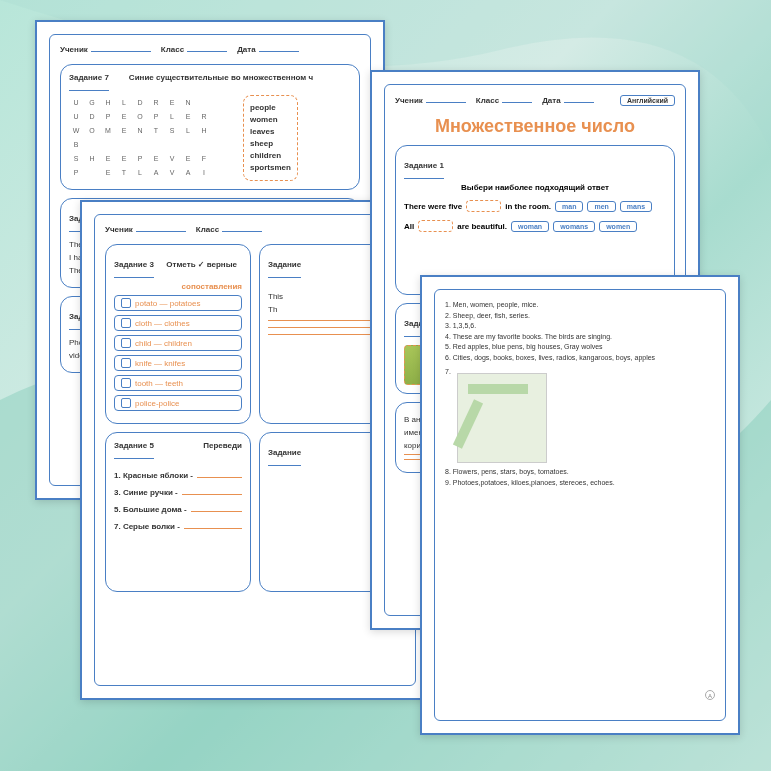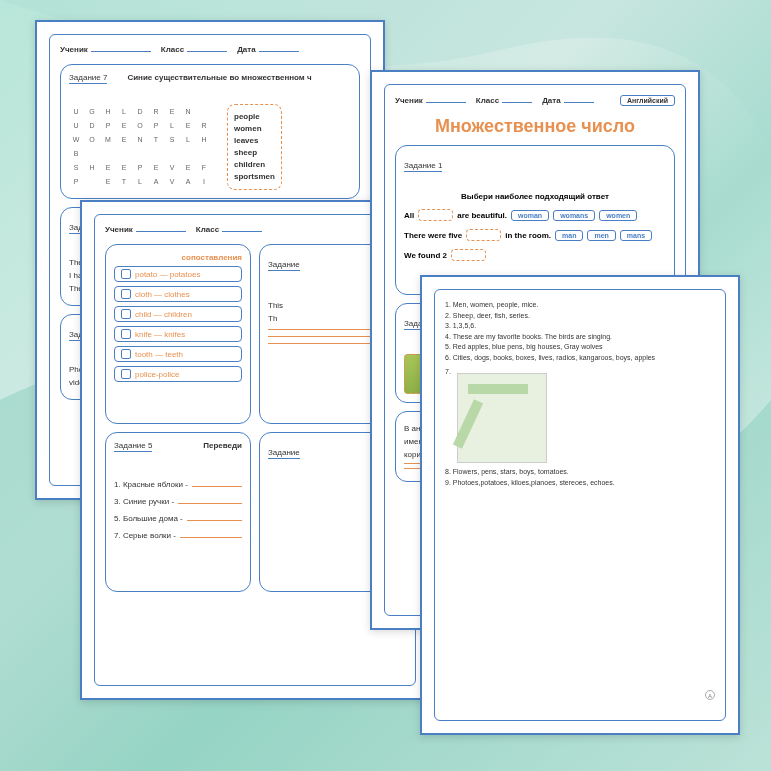--- a/index.html
+++ b/index.html
@@ -62,26 +62,26 @@
     }
     .task-box {
       border: 1.5px solid #4a7fc4;
       border-radius: 12px;
       padding: 8px;
       margin-bottom: 8px;
       position: relative;
     }
     .task-label {
       font-size: 8px;
-      font-weight: normal;
+      font-weight: bold;
       color: #333;
       border-bottom: 1px solid #4a7fc4;
       display: inline-block;
-      padding-bottom: 1px;
-      margin-bottom: 20px;
+      padding-bottom: 8px;
+      margin-bottom: 4px;
     }
     .task-title {
       font-size: 8px;
       font-weight: bold;
       color: #333;
     }
     .main-title {
       color: #e89050;
       font-size: 18px;
       font-weight: bold;
@@ -144,21 +144,21 @@
       gap: 4px;
     }
     .checkbox {
       width: 10px;
       height: 10px;
       border: 1px solid #4a7fc4;
       border-radius: 2px;
     }
     .translate-item {
       font-size: 8px;
-      font-weight: normal;
+      font-weight: bold;
       color: #333;
       margin: 8px 0;
       display: flex;
       align-items: baseline;
     }
     .translate-line {
       border-bottom: 1px solid #e89050;
       flex: 1;
       margin-left: 4px;
     }
@@ -246,21 +246,21 @@
     }
     .sub-title {
       font-size: 8px;
       color: #e89050;
       text-align: right;
       font-weight: bold;
       margin-bottom: 4px;
     }
     .ws1-flex {
       display: flex;
-      gap: 6px;
+      gap: 22px;
     }
     .line-item {
       font-size: 8px;
       color: #333;
       margin: 4px 0;
     }
     .task-instruction {
       font-size: 8px;
       font-weight: bold;
       text-align: center;
@@ -402,20 +402,22 @@
           <span class="header-line" style="min-width:50px"></span>
         </div>
       <div class="header-field">
           <span>Класс</span>
           <span class="header-line" style="min-width:40px"></span>
         </div>
     </div>
     <div class="two-col">
       <div class="col">
         <div class="task-box" style="min-height:180px">
+          <div><span class="task-label">Задание 3</span>
+          <span class="task-title" style="margin-left:8px">Отметь ✓ верные</span></div>
           <div class="sub-title">сопоставления</div>
           <div id="matches">
               <div class="match-item">
                 <span class="checkbox"></span>
                 <span>potato — potatoes</span>
               </div>
               <div class="match-item">
                 <span class="checkbox"></span>
                 <span>cloth — clothes</span>
               </div>
@@ -494,38 +496,34 @@
           <span>Дата</span>
           <span class="header-line" style="min-width:30px"></span>
         </div>
       <span class="lang-badge">Английский</span>
     </div>
     <div class="main-title">Множественное число</div>
     <div class="task-box" style="min-height:150px">
       <span class="task-label">Задание 1</span>
       <div class="task-instruction">Выбери наиболее подходящий ответ</div>
       <div class="choice-row">
+        <span>There were five</span>
+        <span class="blank-box"></span>
+        <span>in the room.</span>
+        <span class="choice-btn">man</span>
+        <span class="choice-btn">men</span>
+        <span class="choice-btn">mans</span>
+      </div>
+      <div class="choice-row">
         <span>All</span>
         <span class="blank-box"></span>
         <span>are beautiful.</span>
         <span class="choice-btn">woman</span>
         <span class="choice-btn">womans</span>
         <span class="choice-btn">women</span>
-      </div>
-      <div class="choice-row">
-        <span>There were five</span>
-        <span class="blank-box"></span>
-        <span>in the room.</span>
-        <span class="choice-btn">man</span>
-        <span class="choice-btn">men</span>
-        <span class="choice-btn">mans</span>
-      </div>
-      <div class="choice-row">
-        <span>We found 2</span>
-        <span class="blank-box"></span>
       </div>
     </div>
     <div class="task-box" style="min-height:70px">
       <span class="task-label">Задание 2</span>
       <div style="margin-top:4px">
           <div class="img-placeholder"></div>
         </div>
     </div>
     <div class="task-box" style="min-height:70px">
       <div class="line-item">В английском языке</div>

